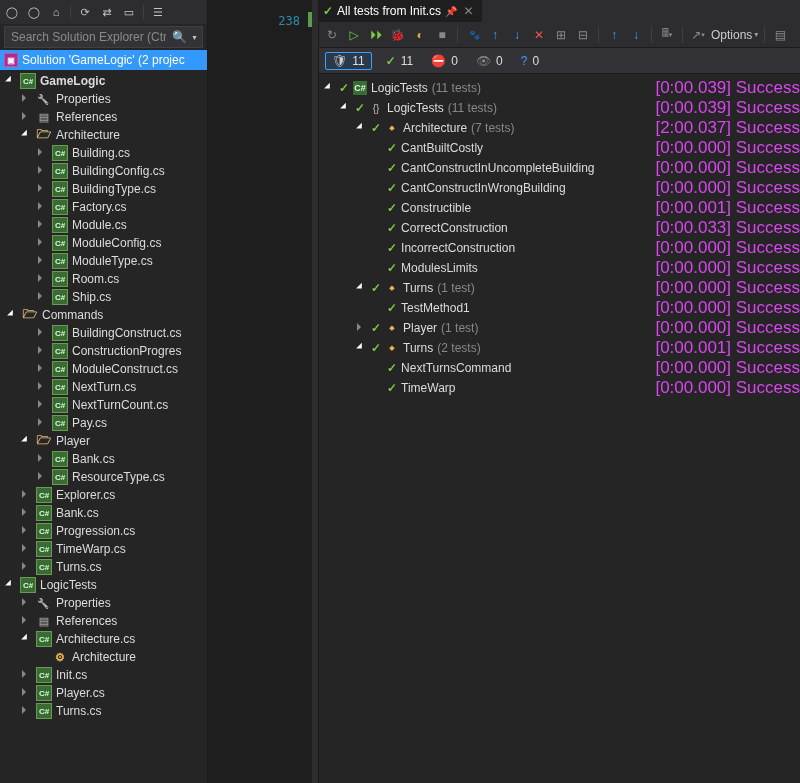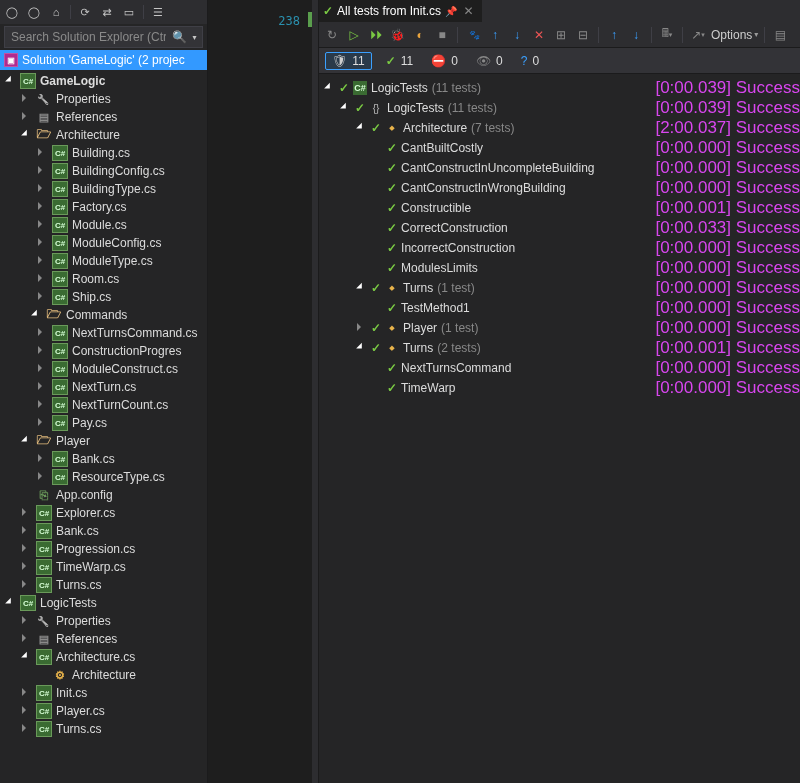--- a/index.html
+++ b/index.html
@@ -366,29 +366,29 @@
       <div class="row" style="padding-left: 38px;">
         <span class="arrow closed"></span>
     <span class="ficon csfile">C#</span>
     <span class="lbl">Room.cs</span>
       </div>
       <div class="row" style="padding-left: 38px;">
         <span class="arrow closed"></span>
     <span class="ficon csfile">C#</span>
     <span class="lbl">Ship.cs</span>
       </div>
-      <div class="row" style="padding-left: 32px; align-items: center;">
+      <div class="row" style="padding-left: 8px; align-items: center;">
         <span class="arrow open-white"></span>
     <span class="ficon folder open"></span>
     <span class="lbl">Commands</span>
       </div>
       <div class="row" style="padding-left: 38px;">
         <span class="arrow closed"></span>
     <span class="ficon csfile">C#</span>
-    <span class="lbl">NextTurnsCommand.cs</span>
+    <span class="lbl">BuildingConstruct.cs</span>
       </div>
       <div class="row" style="padding-left: 38px;">
         <span class="arrow closed"></span>
     <span class="ficon csfile">C#</span>
     <span class="lbl">ConstructionProgres</span>
       </div>
       <div class="row" style="padding-left: 38px;">
         <span class="arrow closed"></span>
     <span class="ficon csfile">C#</span>
     <span class="lbl">ModuleConstruct.cs</span>
@@ -415,25 +415,20 @@
       </div>
       <div class="row" style="padding-left: 38px;">
         <span class="arrow closed"></span>
     <span class="ficon csfile">C#</span>
     <span class="lbl">Bank.cs</span>
       </div>
       <div class="row" style="padding-left: 38px;">
         <span class="arrow closed"></span>
     <span class="ficon csfile">C#</span>
     <span class="lbl">ResourceType.cs</span>
-      </div>
-      <div class="row" style="padding-left: 22px;">
-        <span class="arrow none"></span>
-    <span class="ficon cfg"></span>
-    <span class="lbl">App.config</span>
       </div>
       <div class="row" style="padding-left: 22px;">
         <span class="arrow closed"></span>
     <span class="ficon csfile">C#</span>
     <span class="lbl">Explorer.cs</span>
       </div>
       <div class="row" style="padding-left: 22px;">
         <span class="arrow closed"></span>
     <span class="ficon csfile">C#</span>
     <span class="lbl">Bank.cs</span>

